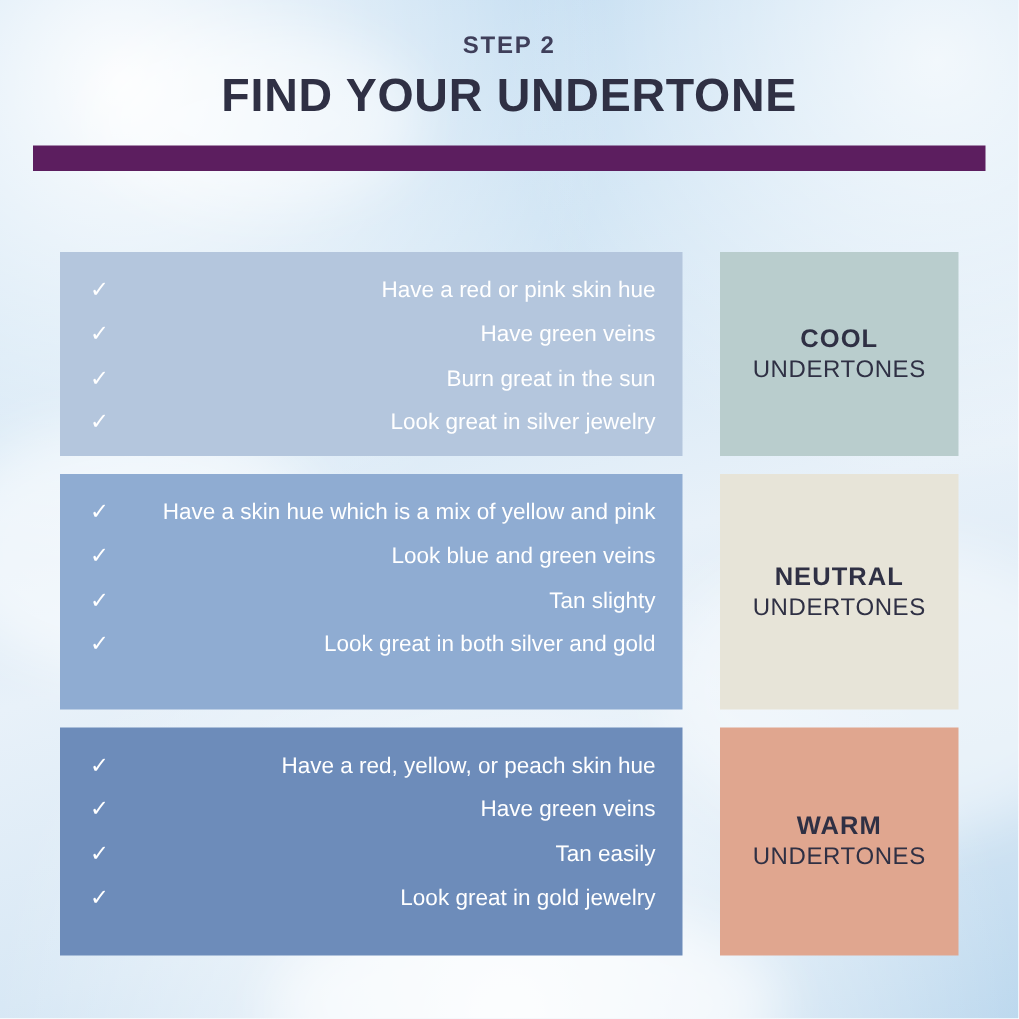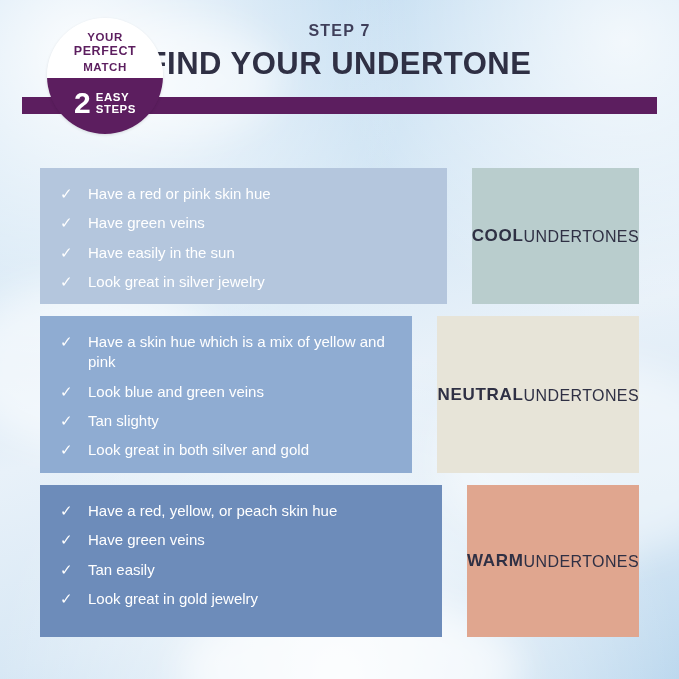--- a/index.html
+++ b/index.html
@@ -160,26 +160,26 @@
     line-height: 1.35;
     margin-bottom: 9px;
   }
   .list-item:last-child { margin-bottom: 0; }
   .check {
     flex: 0 0 auto;
     width: 14px;
     font-size: 15px;
     line-height: 1.3;
   }
-  .item-text { flex: 1 1 auto; }
+  .item-text { flex: 1 1 auto; text-align: right; }
 
   .tone-box {
     flex: 1 1 auto;
     display: flex;
-    flex-direction: row;
+    flex-direction: column;
     align-items: center;
     justify-content: center;
     text-align: center;
     color: #2f3044;
   }
   .tone-name {
     font-size: 17px;
     font-weight: bold;
     letter-spacing: 0.7px;
   }
@@ -200,54 +200,40 @@
 <div id="page">
 
   <div class="cloud c1"></div>
   <div class="cloud c2"></div>
   <div class="cloud c3"></div>
   <div class="cloud c4"></div>
 
   <div class="purple-bar"></div>
 
   <div class="header">
-    <div class="step-label">STEP 7</div>
+    <div class="step-label">STEP 2</div>
     <div class="headline">FIND YOUR UNDERTONE</div>
   </div>
 
-  <div class="badge">
-    <div class="badge-top">
-      <div>YOUR</div>
-      <div class="b-perfect">PERFECT</div>
-      <div>MATCH</div>
-    </div>
-    <div class="badge-bottom">
-      <div class="badge-num">2</div>
-      <div class="badge-words">
-        <div>EASY</div>
-        <div>STEPS</div>
-      </div>
-    </div>
-  </div>
 
 
   <div class="rows" id="rows">
       <div class="row row-0">
         <div class="list-box" style="background: rgb(180, 198, 221);">
           <div class="list-item">
             <span class="check">✓</span>
             <span class="item-text">Have a red or pink skin hue</span>
           </div>
           <div class="list-item">
             <span class="check">✓</span>
             <span class="item-text">Have green veins</span>
           </div>
           <div class="list-item">
             <span class="check">✓</span>
-            <span class="item-text">Have easily in the sun</span>
+            <span class="item-text">Burn great in the sun</span>
           </div>
           <div class="list-item">
             <span class="check">✓</span>
             <span class="item-text">Look great in silver jewelry</span>
           </div>
         </div>
         <div class="tone-box" style="background: rgb(185, 205, 205);">
           <div class="tone-name">COOL</div>
           <div class="tone-sub">UNDERTONES</div>
         </div>

